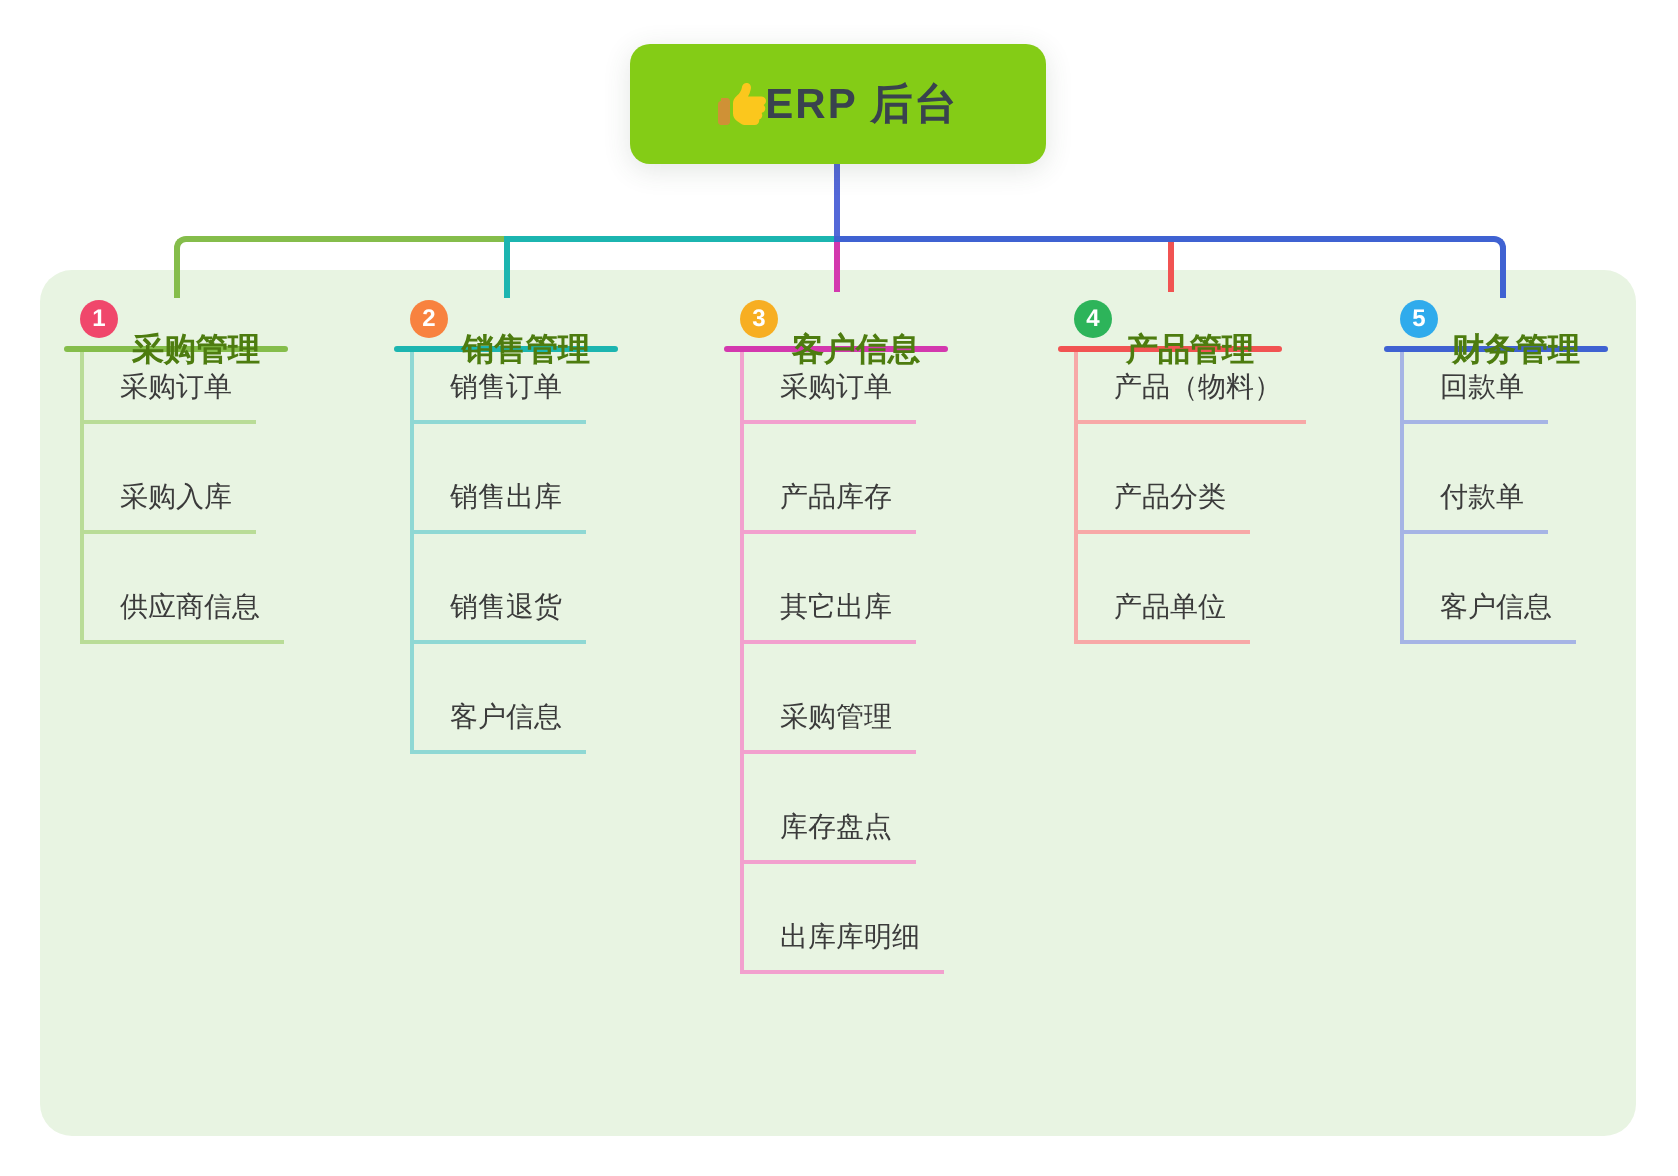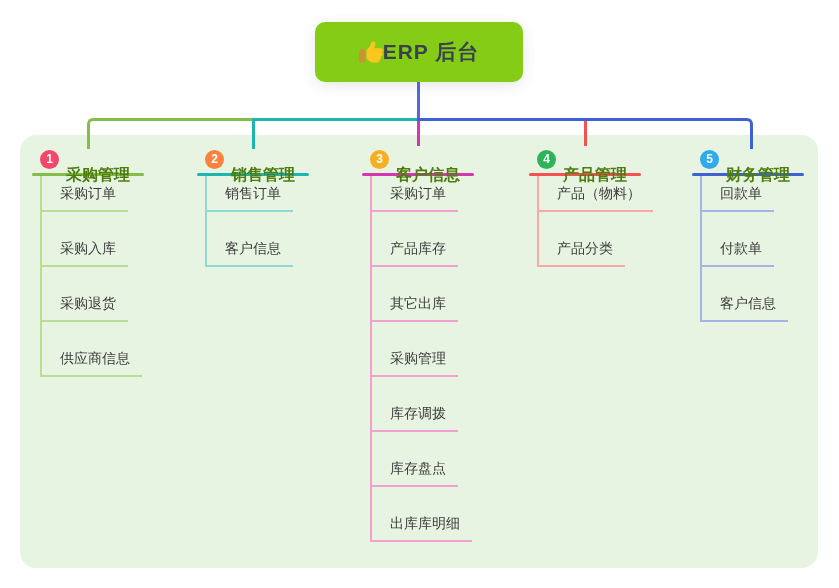--- a/index.html
+++ b/index.html
@@ -85,37 +85,40 @@
   </div>
   <div class="branch-underline"></div>
   <div class="children">
     <div class="child">
         <span class="child-label">采购订单</span>
       </div>
     <div class="child">
         <span class="child-label">采购入库</span>
       </div>
     <div class="child">
-        <span class="child-label">采购退货</span>
-      </div>
-    <div class="child">
         <span class="child-label">供应商信息</span>
       </div>
   </div>
 </div>
 
 <div class="branch b2" style="--c: #1cb5b0; --l: #8fd8d4; --b: #f8823f;">
   <div class="branch-head">
     <span class="badge">2</span>
     <span class="branch-title">销售管理</span>
   </div>
   <div class="branch-underline"></div>
   <div class="children">
     <div class="child">
         <span class="child-label">销售订单</span>
+      </div>
+    <div class="child">
+        <span class="child-label">销售出库</span>
+      </div>
+    <div class="child">
+        <span class="child-label">销售退货</span>
       </div>
     <div class="child">
         <span class="child-label">客户信息</span>
       </div>
   </div>
 </div>
 
 <div class="branch b3" style="--c: #d338ae; --l: #f2a0ce; --b: #f7ae22;">
   <div class="branch-head">
     <span class="badge">3</span>
@@ -129,43 +132,43 @@
     <div class="child">
         <span class="child-label">产品库存</span>
       </div>
     <div class="child">
         <span class="child-label">其它出库</span>
       </div>
     <div class="child">
         <span class="child-label">采购管理</span>
       </div>
     <div class="child">
-        <span class="child-label">库存调拨</span>
-      </div>
-    <div class="child">
         <span class="child-label">库存盘点</span>
       </div>
     <div class="child">
         <span class="child-label">出库库明细</span>
       </div>
   </div>
 </div>
 
 <div class="branch b4" style="--c: #f15352; --l: #f7a8a7; --b: #2db45a;">
   <div class="branch-head">
     <span class="badge">4</span>
     <span class="branch-title">产品管理</span>
   </div>
   <div class="branch-underline"></div>
   <div class="children">
     <div class="child">
         <span class="child-label">产品（物料）</span>
       </div>
     <div class="child">
         <span class="child-label">产品分类</span>
+      </div>
+    <div class="child">
+        <span class="child-label">产品单位</span>
       </div>
   </div>
 </div>
 
 <div class="branch b5" style="--c: #3f62d2; --l: #a6b4e5; --b: #2fabec;">
   <div class="branch-head">
     <span class="badge">5</span>
     <span class="branch-title">财务管理</span>
   </div>
   <div class="branch-underline"></div>

